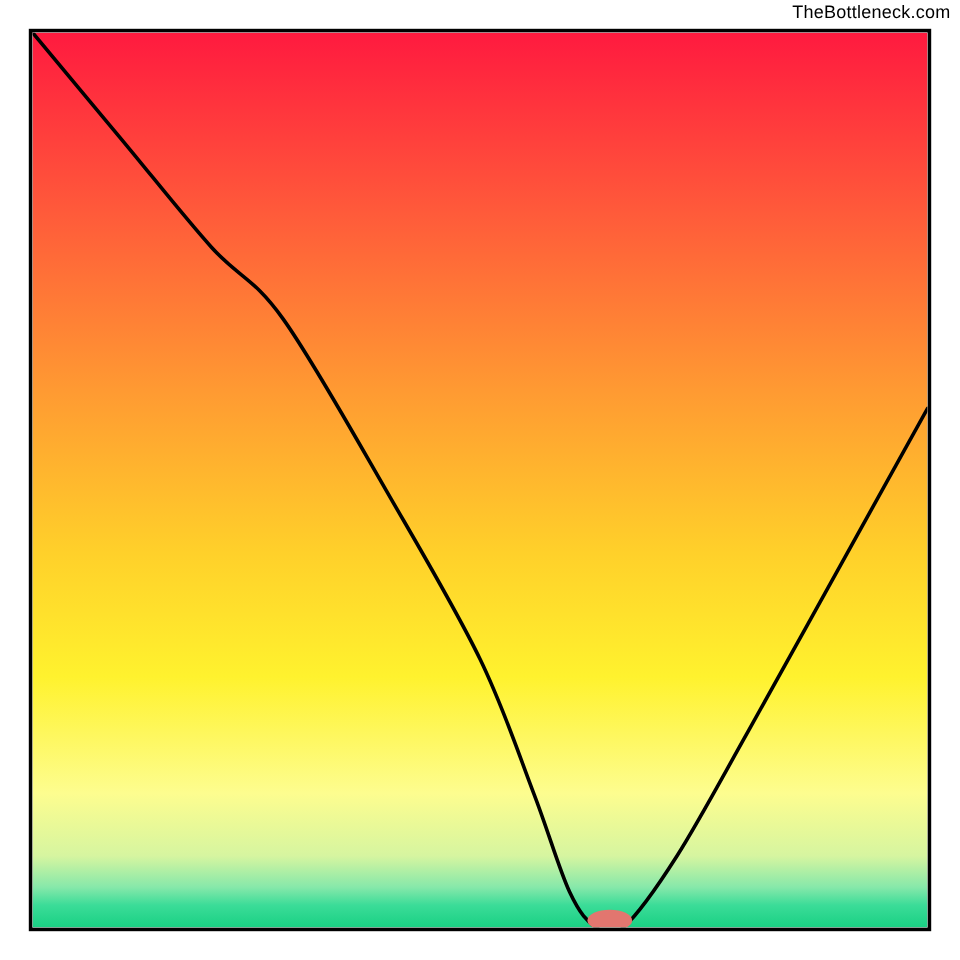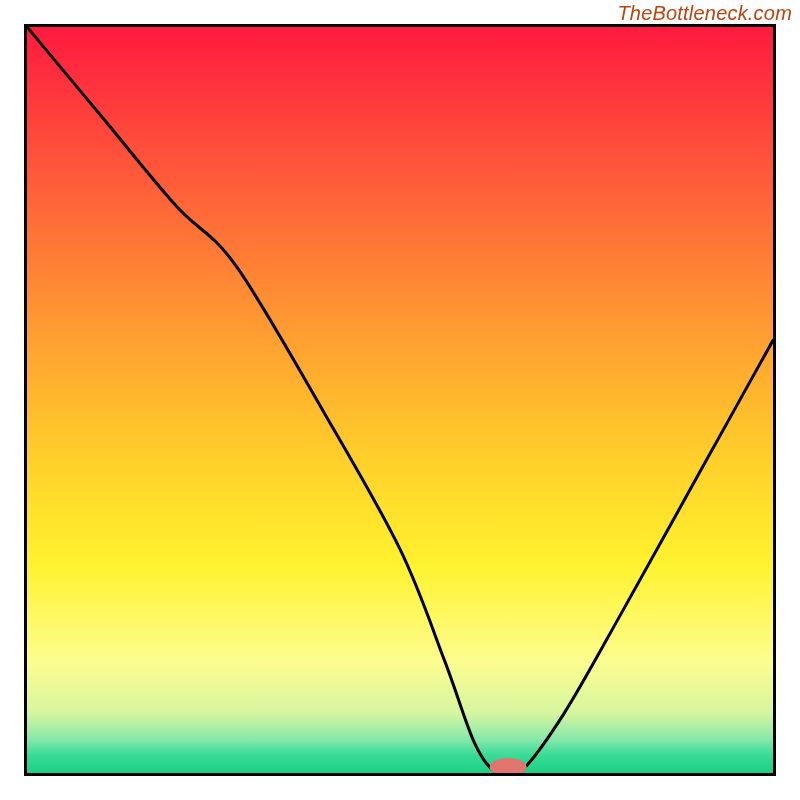--- a/index.html
+++ b/index.html
@@ -13,26 +13,25 @@
   }
   .wrap {
     position: relative;
     width: 800px;
     height: 800px;
   }
   .watermark {
     position: absolute;
     top: 2px;
     right: 8px;
-    color: #c2410c;
-    font-size: 20px;
+    color: #000000;
+    font-size: 15px;
     font-weight: 500;
     letter-spacing: 0.2px;
     z-index: 5;
-    font-style: italic;
   }
   .plot {
     position: absolute;
     left: 24px;
     top: 24px;
     width: 752px;   
     height: 752px;
     border: 3px solid #000;
     box-sizing: border-box;
     overflow: hidden;

